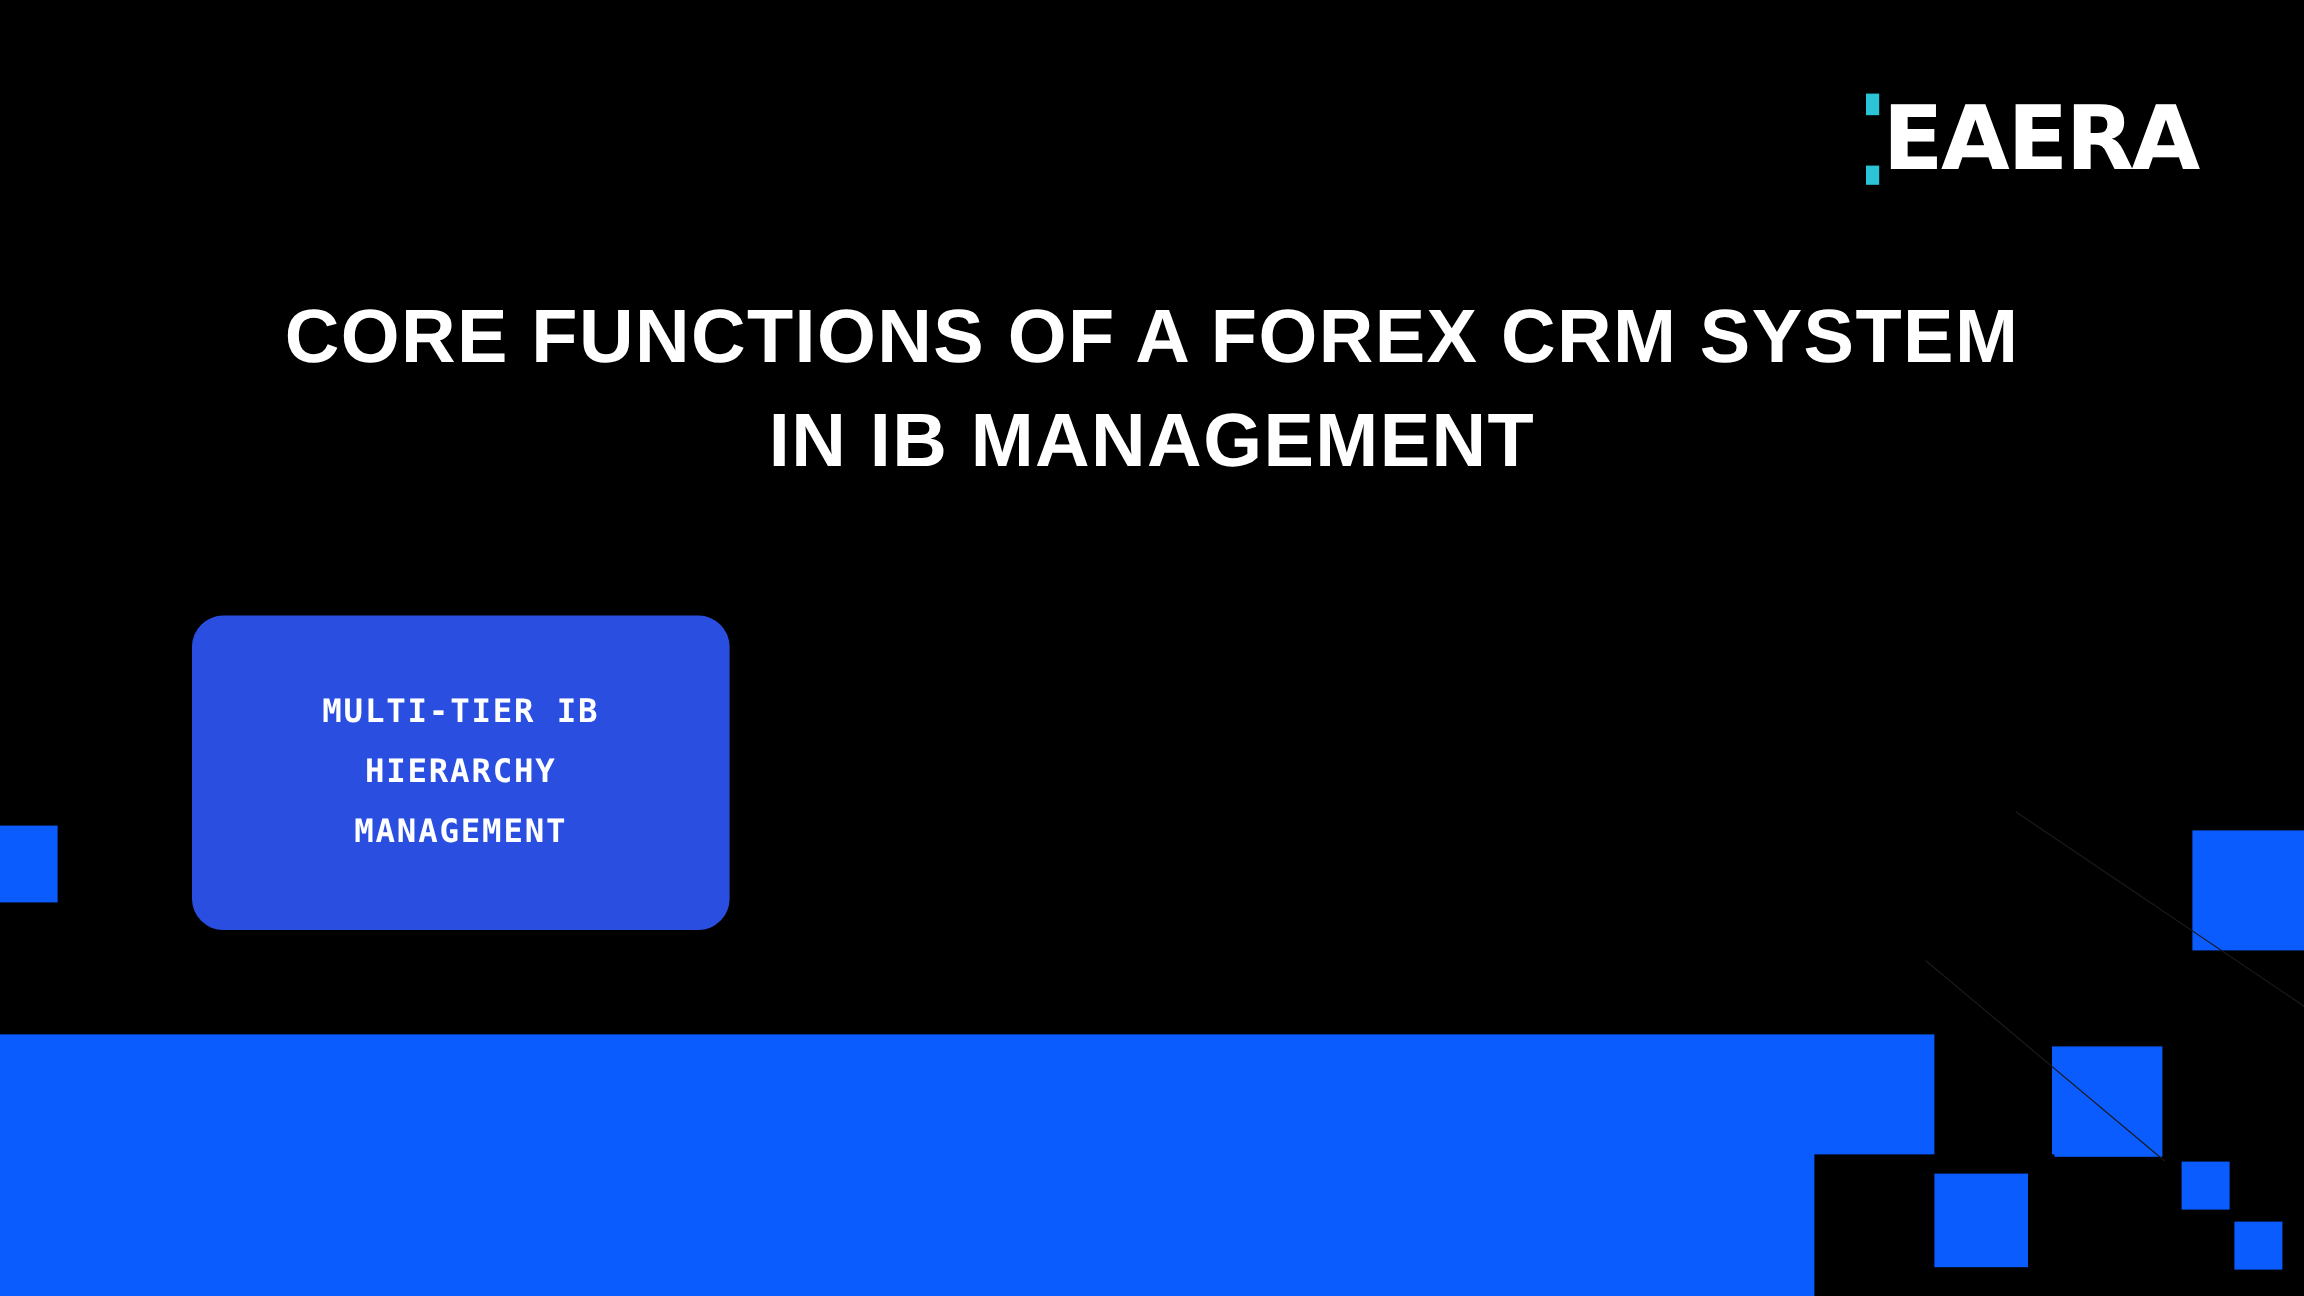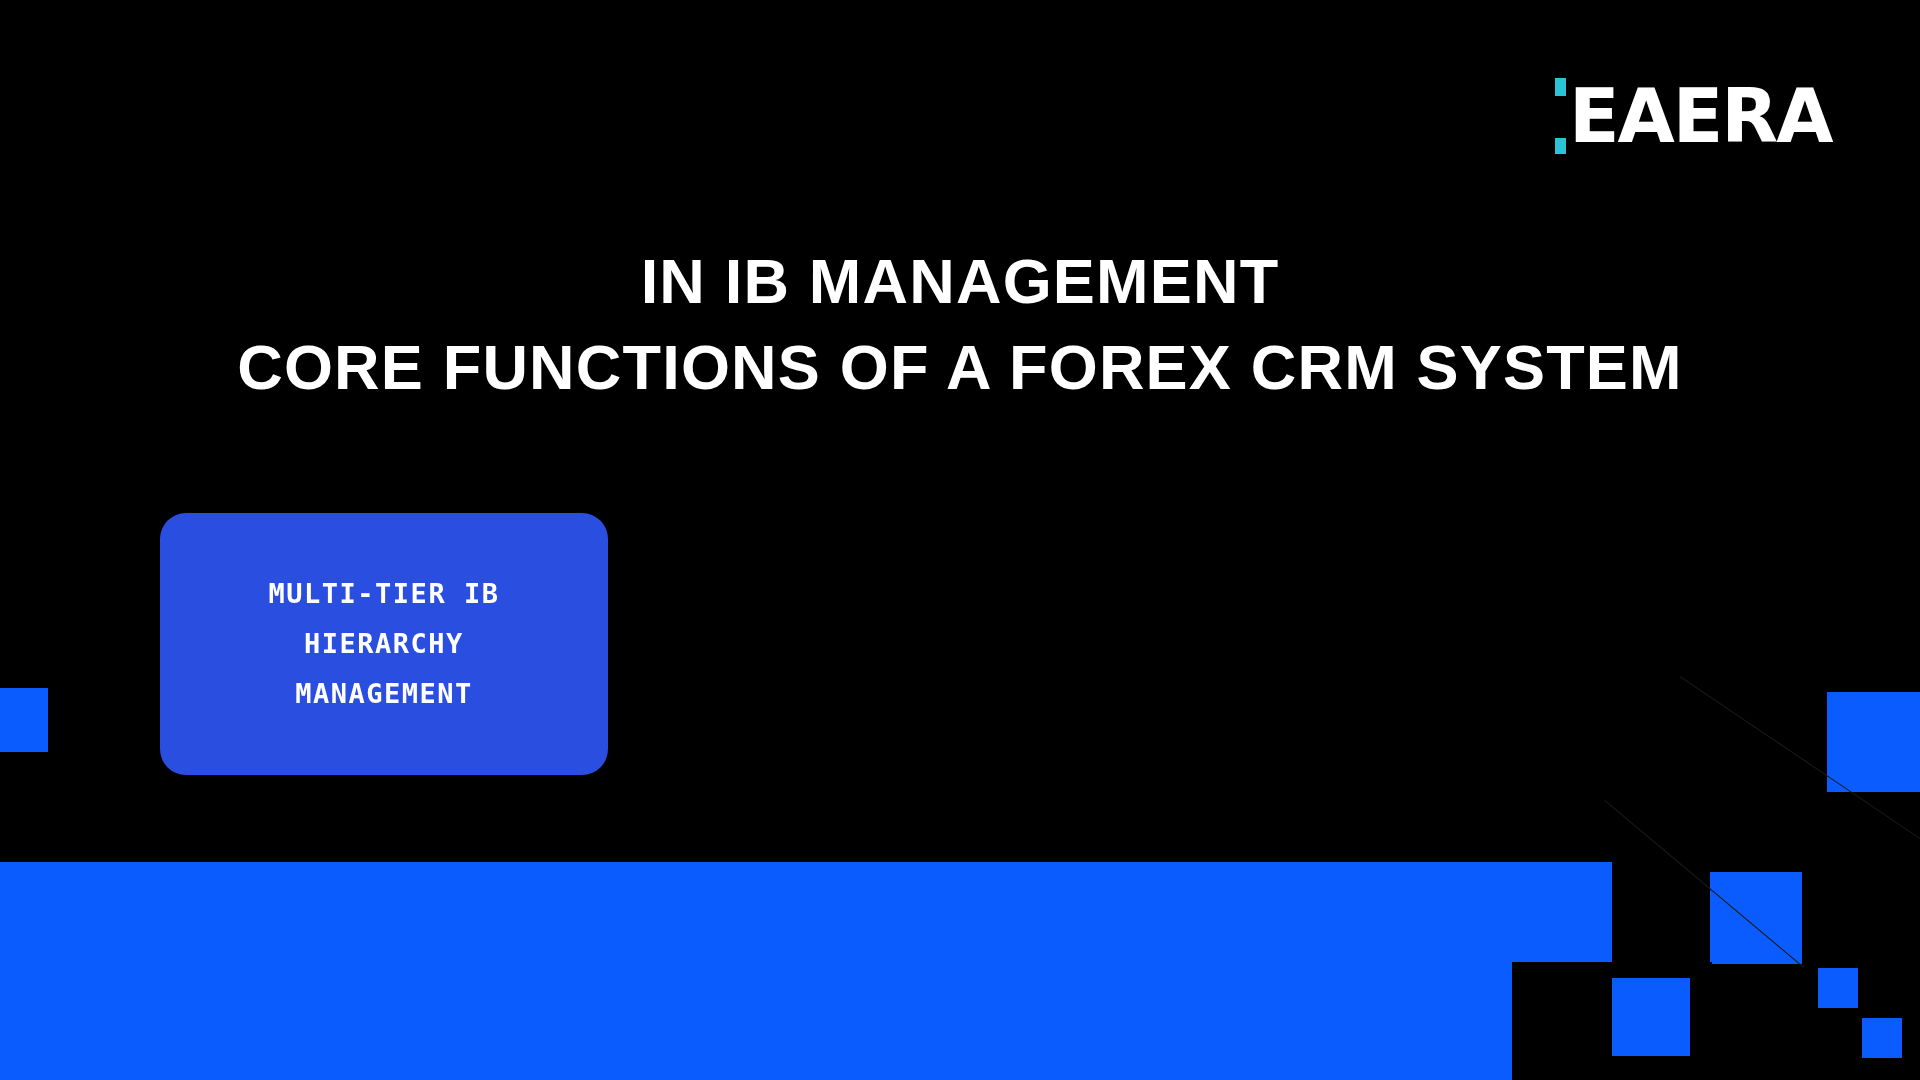--- a/index.html
+++ b/index.html
@@ -201,22 +201,22 @@
 
   <div id="logo">
     <div id="logo-marks">
       <div id="logo-dot-top"></div>
       <div id="logo-dot-bottom"></div>
     </div>
     <div id="logo-word">EAERA</div>
   </div>
 
   <h1 id="title">
+    <span class="tline">CORE FUNCTIONS OF A FOREX CRM SYSTEM</span>
     <span class="tline">IN IB MANAGEMENT</span>
-    <span class="tline">CORE FUNCTIONS OF A FOREX CRM SYSTEM</span>
   </h1>
 
   <div id="cards">
     <div class="card">
       <div class="card-label">MULTI-TIER IB
 HIERARCHY
 MANAGEMENT</div>
     </div>
   </div>
 

